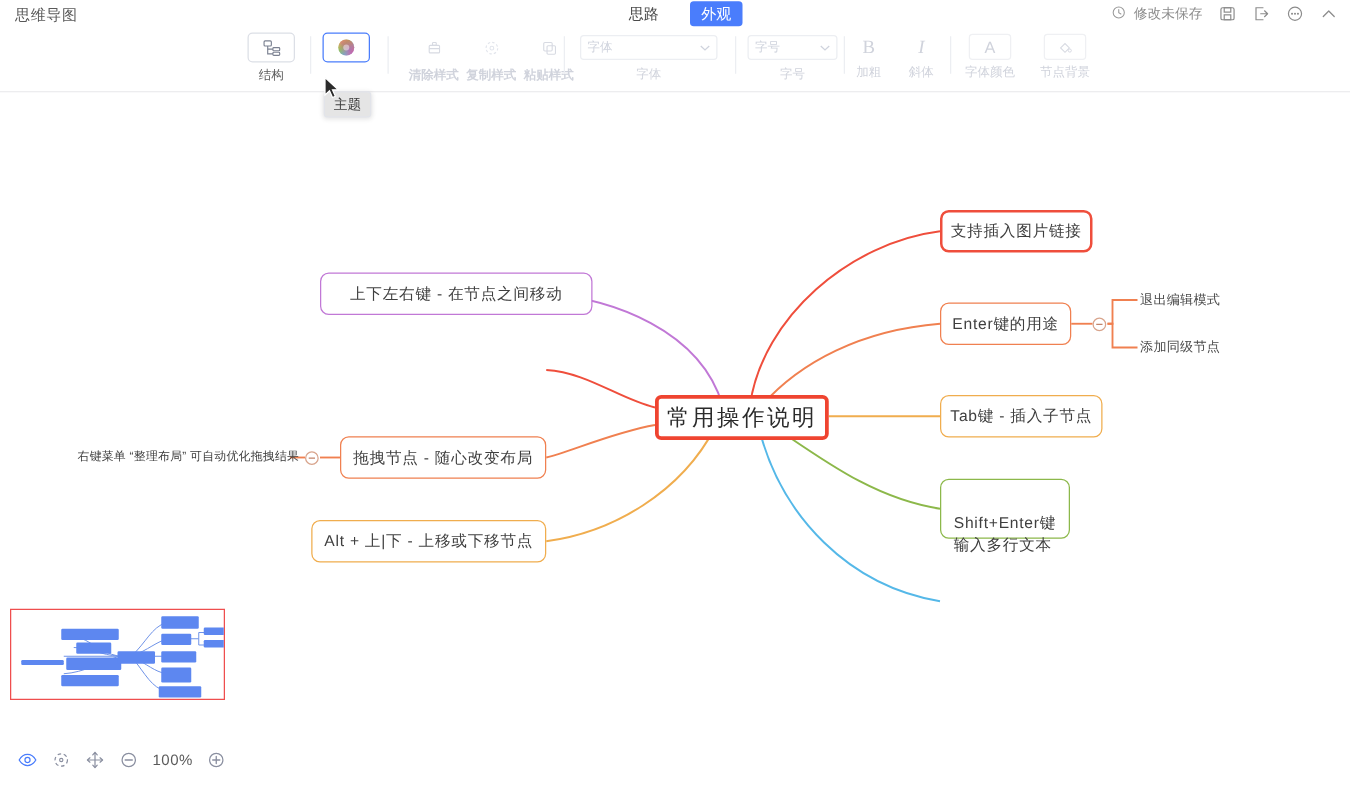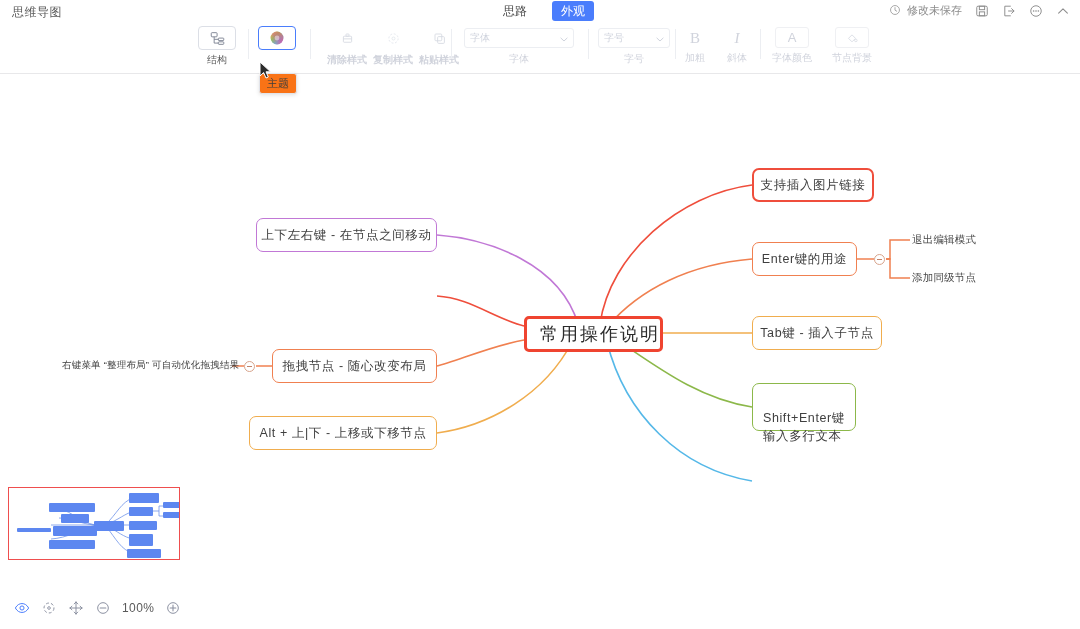--- a/index.html
+++ b/index.html
@@ -165,21 +165,21 @@
     border-radius: 3px;
     display:flex; align-items:center; justify-content:center;
     font-size: 13px; color: #d0d3dc;
   }
   .colorbtn .cap { margin-top: 3px; font-size: 10px; color: #d0d3dc; white-space: nowrap;}
 
   
   .tooltip {
     position: absolute;
     left: 259px; top: 50px;
-    background: #f97316;
+    background: #e5e5e5;
     border: 1px solid #e2e4ea;
     border-radius: 3px;
     padding: 2px 7px;
     font-size: 11px;
     color: #3d3d3d;
     box-shadow: 0 1px 4px rgba(0,0,0,0.12);
     z-index: 40;
     white-space: nowrap;
   }
   .cursor-arrow {
@@ -502,21 +502,21 @@
       <path d="M572 268 C 545 320, 490 352, 437 359" fill="none" stroke="#f0ad4e" stroke-width="1.6"></path>
 
       <path d="M857 185 L 874 185" fill="none" stroke="#f08050" stroke-width="1.5"></path>
       <path d="M886 185 L 890 185 L 890 166 L 910 166" fill="none" stroke="#f08050" stroke-width="1.5"></path>
       <path d="M886 185 L 890 185 L 890 204 L 910 204" fill="none" stroke="#f08050" stroke-width="1.5"></path>
 
       <path d="M272 292 L 256 292" fill="none" stroke="#f08050" stroke-width="1.5"></path>
       <path d="M244 292 L 232 292" fill="none" stroke="#f08050" stroke-width="1.5"></path>
     </svg>
 
-    <div class="node root" style="left:524px; top:242px; width:139px; height:36px; border:3px solid #ef4430;justify-content:flex-end;">
+    <div class="node root" style="left:524px; top:242px; width:139px; height:36px; border:3px solid #ef4430;">
       <span>常用操作说明</span>
     </div>
 
     <div class="node" style="left:752px; top:94px; width:122px; height:34px; border:2px solid #ef4e3c;">
       <span>支持插入图片链接</span>
     </div>
 
     <div class="node" style="left:752px; top:168px; width:105px; height:34px; border:1.8px solid #f08050;">
       <span>Enter键的用途</span>
     </div>
@@ -527,21 +527,21 @@
     <div class="node" style="left:752px; top:242px; width:130px; height:34px; border:1.8px solid #f0ad4e;">
       <span>Tab键 - 插入子节点</span>
     </div>
 
     <div class="node multi" style="left:752px; top:309px; width:104px; height:48px; border:1.8px solid #8cb84a;">
       <span>Shift+Enter键
 输入多行文本</span>
     </div>
 
 
-    <div class="node" style="left:256px; top:144px; width:181px; height:34px; border:1.8px solid #c178d6;">
+    <div class="node" style="left:256px; top:144px; width:218px; height:34px; border:1.8px solid #c178d6;">
       <span>上下左右键 - 在节点之间移动</span>
     </div>
 
 
     <div class="node" style="left:272px; top:275px; width:165px; height:34px; border:1.8px solid #f08050;">
       <span>拖拽节点 - 随心改变布局</span>
     </div>
     <div class="collapse" style="left:244px; top:287px;"></div>
     <div class="leaf-label small" style="left:62px; top:285px;"><span>右键菜单 “整理布局” 可自动优化拖拽结果</span></div>
 

